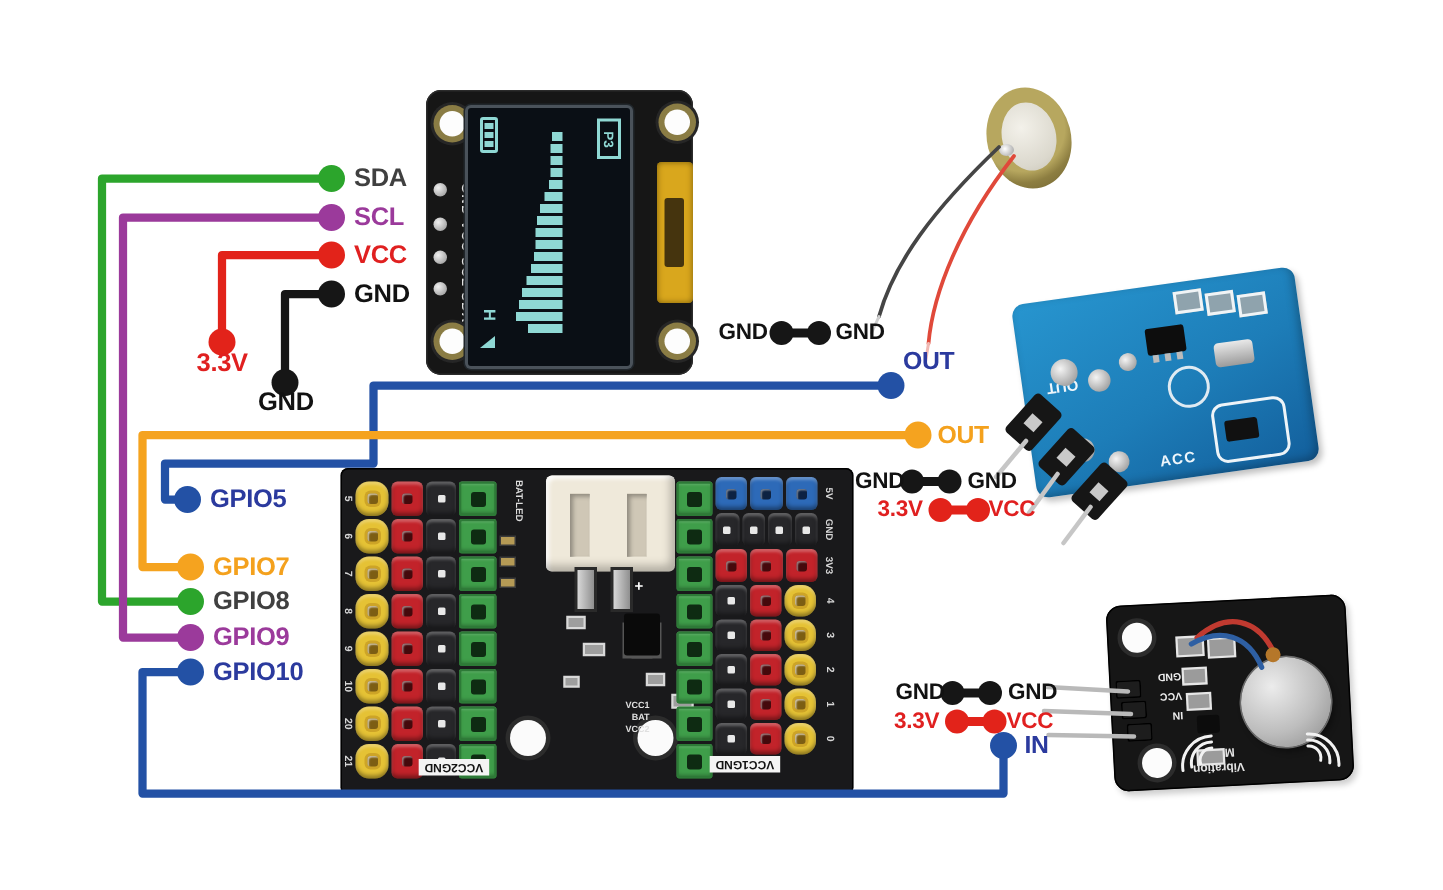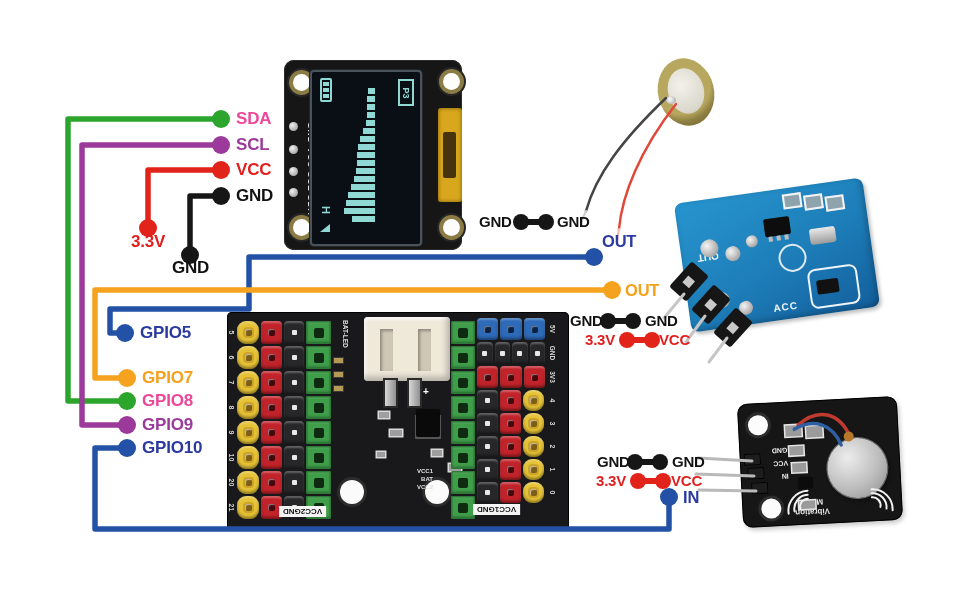--- a/index.html
+++ b/index.html
@@ -3,21 +3,21 @@
 <meta charset="utf-8">
 <style>
   html,body{margin:0;padding:0;background:#fff;}
   #canvas{position:relative;width:962px;height:593px;background:#fff;overflow:hidden;
           font-family:"Liberation Sans",sans-serif;}
   
   .lbl{position:absolute;font-weight:bold;font-size:17px;letter-spacing:-0.2px;
        white-space:nowrap;z-index:40;line-height:1;}
   .lbl.s{font-size:15px}
   .lbl.m{font-size:16.5px}
-  .lg{color:#ec4899}.lp{color:#9b3a9b}.lr{color:#e02020}.lk{color:#121212}
+  .lg{color:#404040}.lp{color:#9b3a9b}.lr{color:#e02020}.lk{color:#121212}
   .lb{color:#2b3a9e}.lo{color:#f4a11d}
   
   .oled{position:absolute;left:284px;top:60px;width:178px;height:190px;background:#161616;
         border-radius:10px;z-index:5;box-shadow:inset 0 0 0 1px #2b2b2b;}
   .ohole{position:absolute;width:17px;height:17px;border-radius:50%;background:#fdfdfd;
          box-shadow:0 0 0 4px #8a7c44, 0 0 0 6px #262626;}
   .opin{position:absolute;width:9px;height:9px;border-radius:50%;
         background:radial-gradient(circle at 35% 35%,#f0f0f0,#8e8e8e);}
   .opintext{position:absolute;left:32px;top:62px;transform:rotate(90deg);transform-origin:0 0;
             color:#e3e3e3;font-size:8.5px;font-weight:bold;letter-spacing:1px;white-space:nowrap;}

